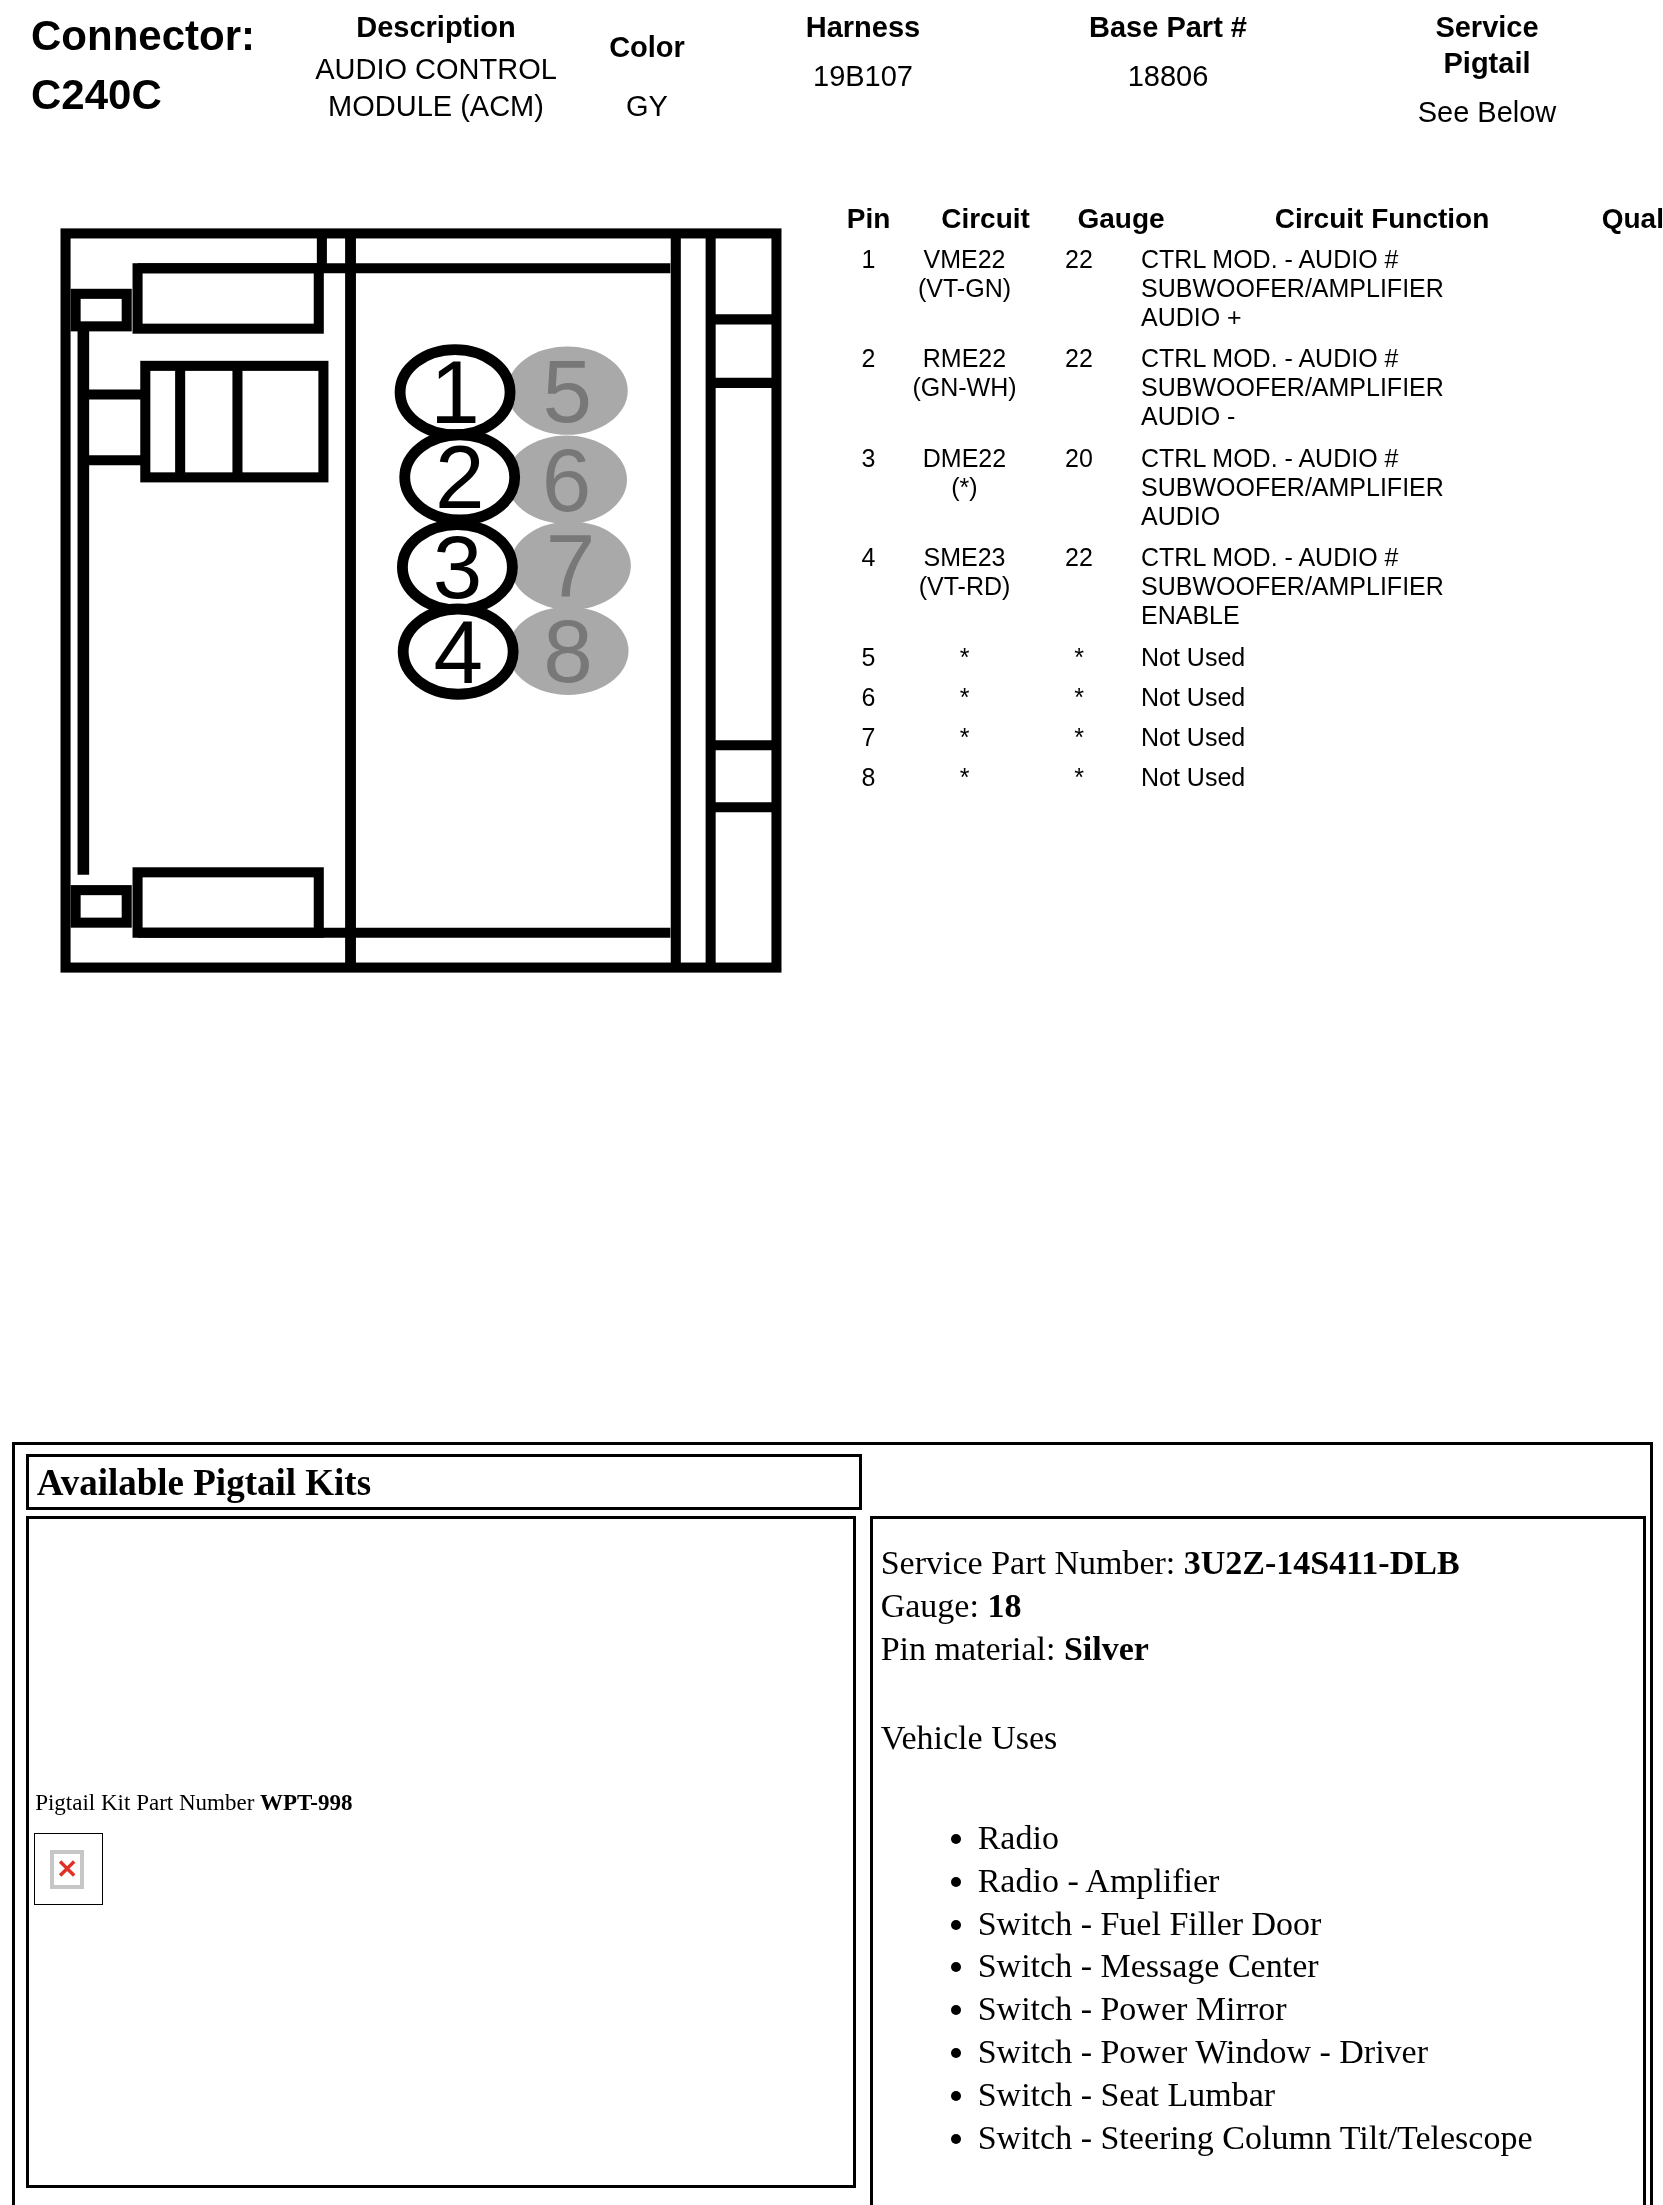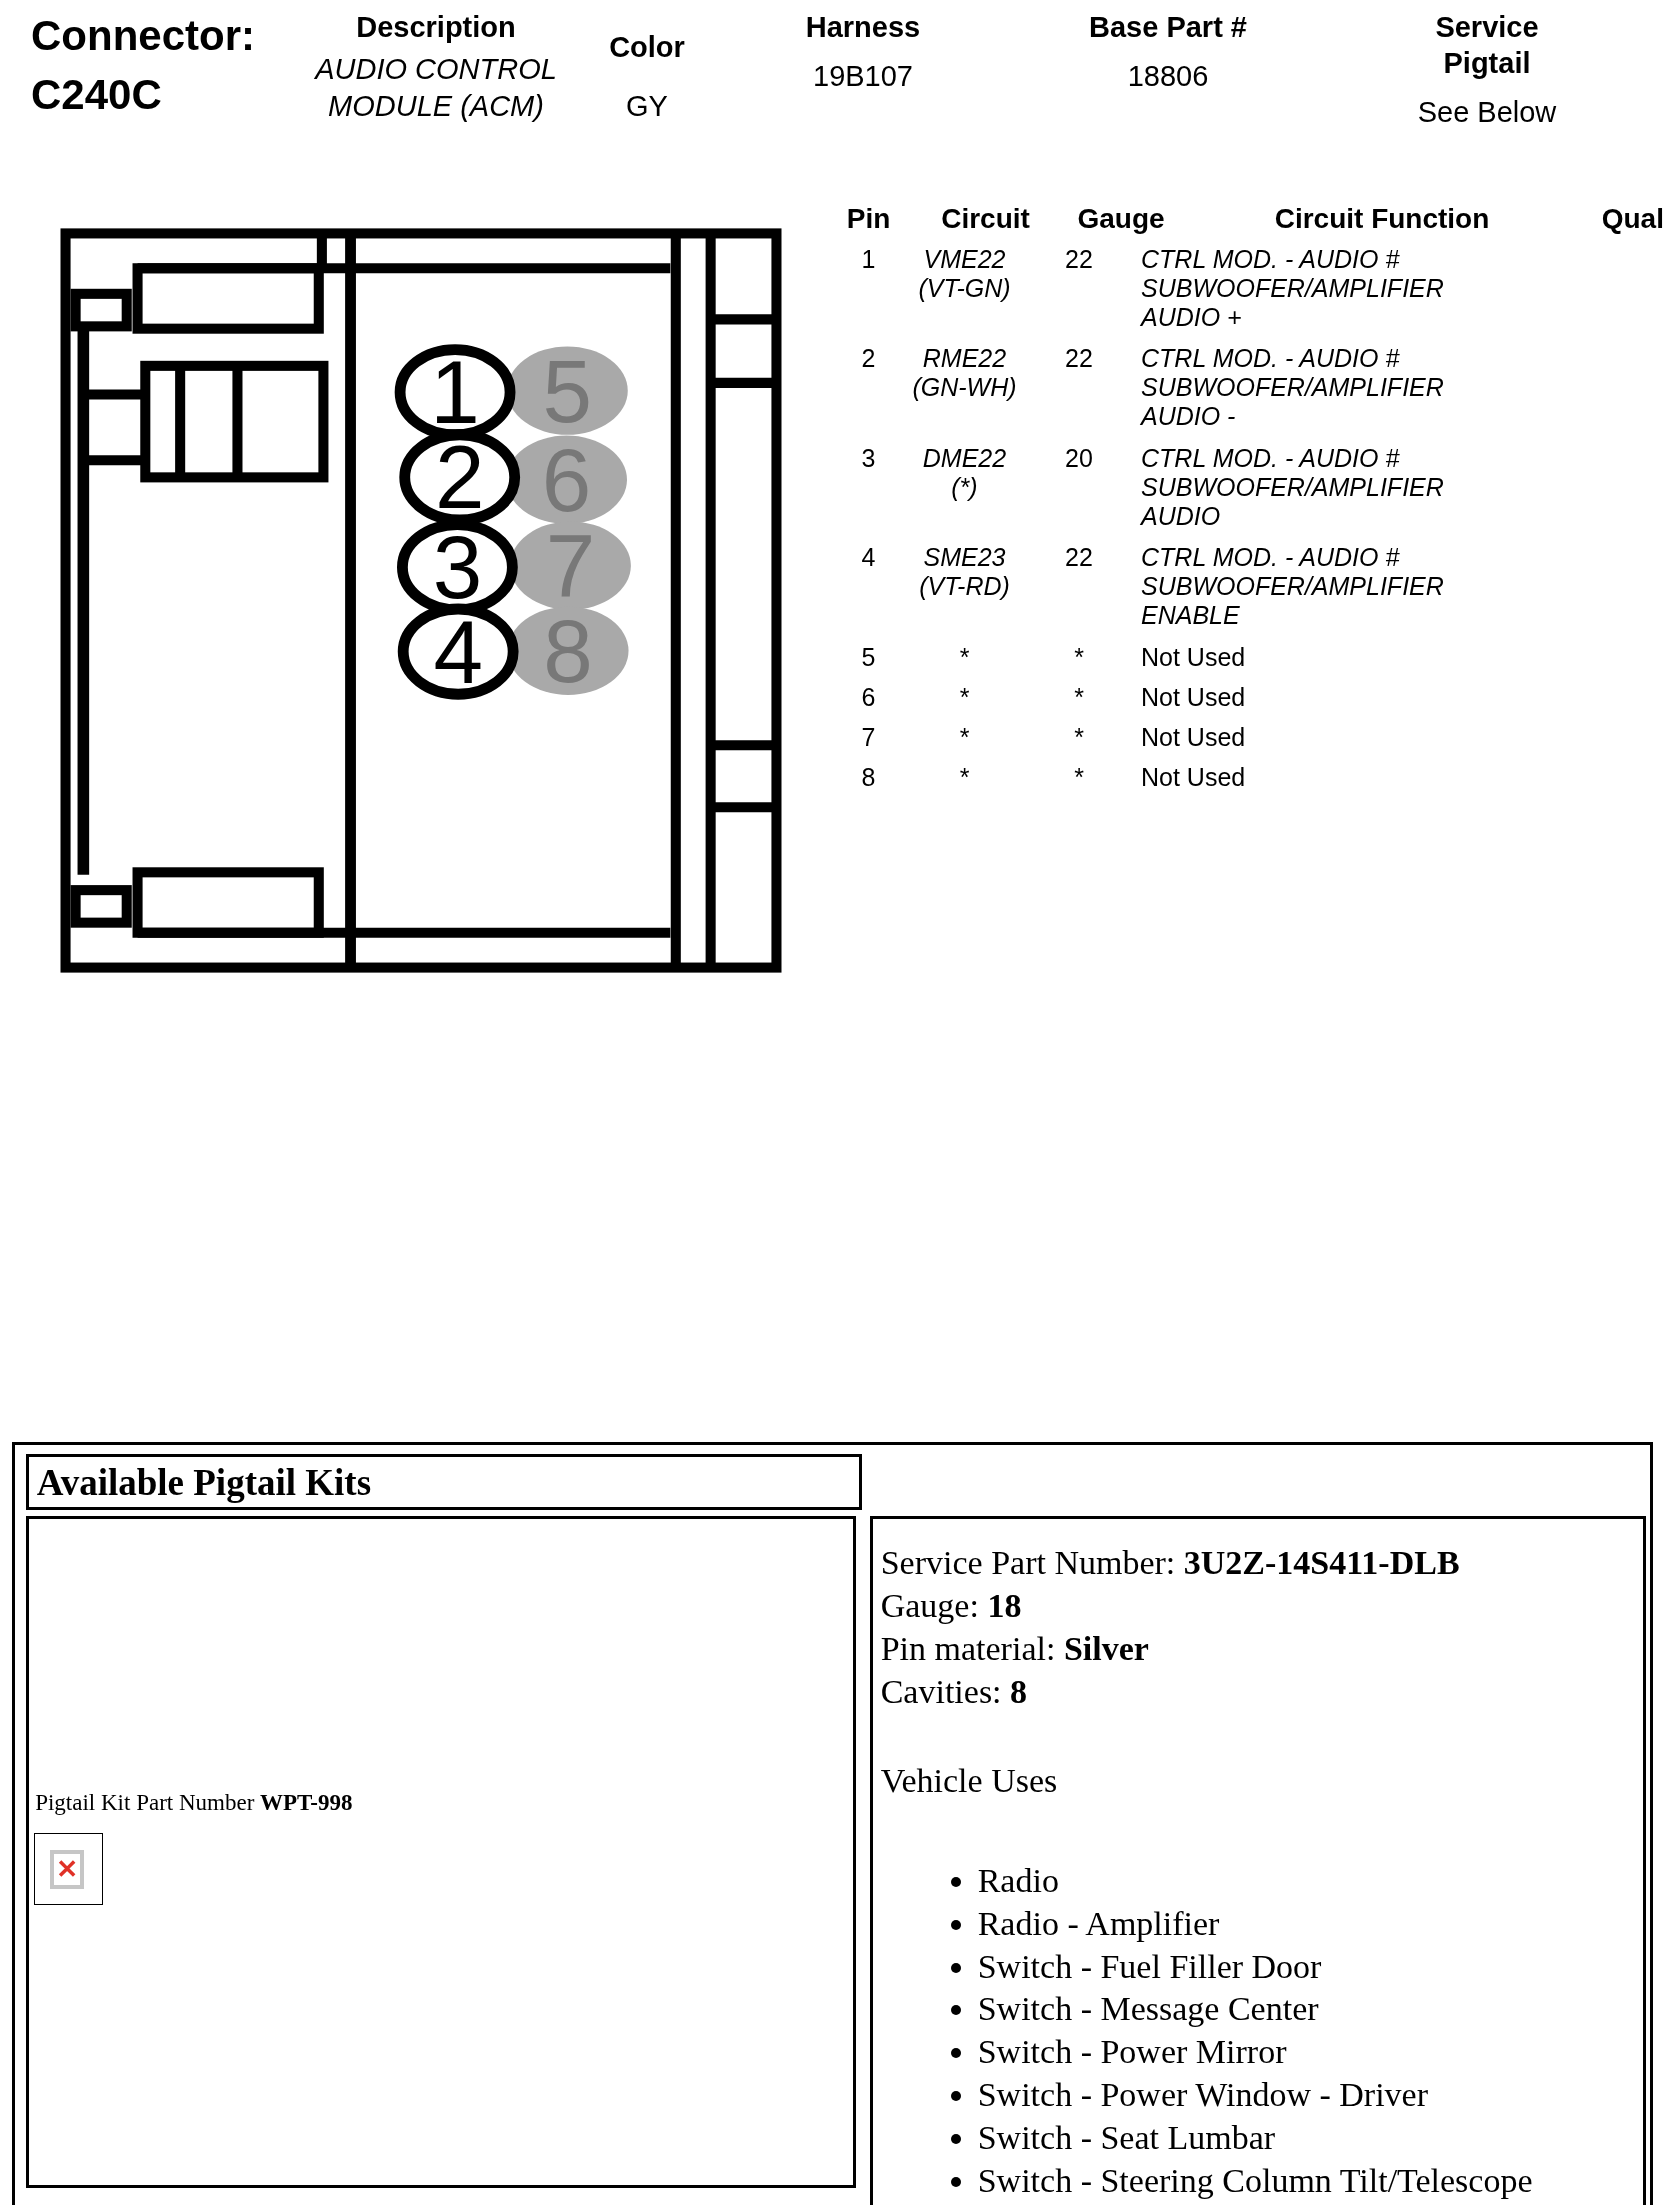--- a/index.html
+++ b/index.html
@@ -1,20 +1,20 @@
 <!DOCTYPE html>
 <html style="font-size:12.4px"><head>
 <meta charset="utf-8">
 <style>
   html,body{margin:0;padding:0;}
   body{
     width:1663px;height:2205px;position:relative;background:#ffffff;
     font-family:"Liberation Sans", sans-serif;color:#000;overflow:hidden;
   }
-  .pre{white-space:pre-line;font-style:italic;}
+  .pre{white-space:pre-line;}
 
   
   .connector-block{position:absolute;left:31px;top:6.2px;font-size:42px;font-weight:bold;line-height:59px;}
   .hdr-col{position:absolute;text-align:center;transform:translateX(-50%);}
   .hdr-label{font-size:29px;font-weight:bold;line-height:36px;}
   .hdr-value{font-size:29px;line-height:37px;}
   .col-desc{left:436px;top:9.3px;}
   .col-desc .hdr-value{margin-top:6.2px;}
   .col-color{left:647px;top:29px;}
   .col-color .hdr-value{margin-top:23px;}
@@ -259,25 +259,20 @@
     <div class="spec-line">
       <span>Gauge:</span>
       <span> </span>
       <span class="val">18</span>
     </div>
     <div class="spec-line">
       <span>Pin material:</span>
       <span> </span>
       <span class="val">Silver</span>
     </div>
-    <div class="spec-line">
-      <span>Cavities:</span>
-      <span> </span>
-      <span class="val">8</span>
-    </div>
     <div class="vehicle-uses-title">Vehicle Uses</div>
     <ul class="uses">
       <li>Radio</li>
       <li>Radio - Amplifier</li>
       <li>Switch - Fuel Filler Door</li>
       <li>Switch - Message Center</li>
       <li>Switch - Power Mirror</li>
       <li>Switch - Power Window - Driver</li>
       <li>Switch - Seat Lumbar</li>
       <li>Switch - Steering Column Tilt/Telescope</li>

